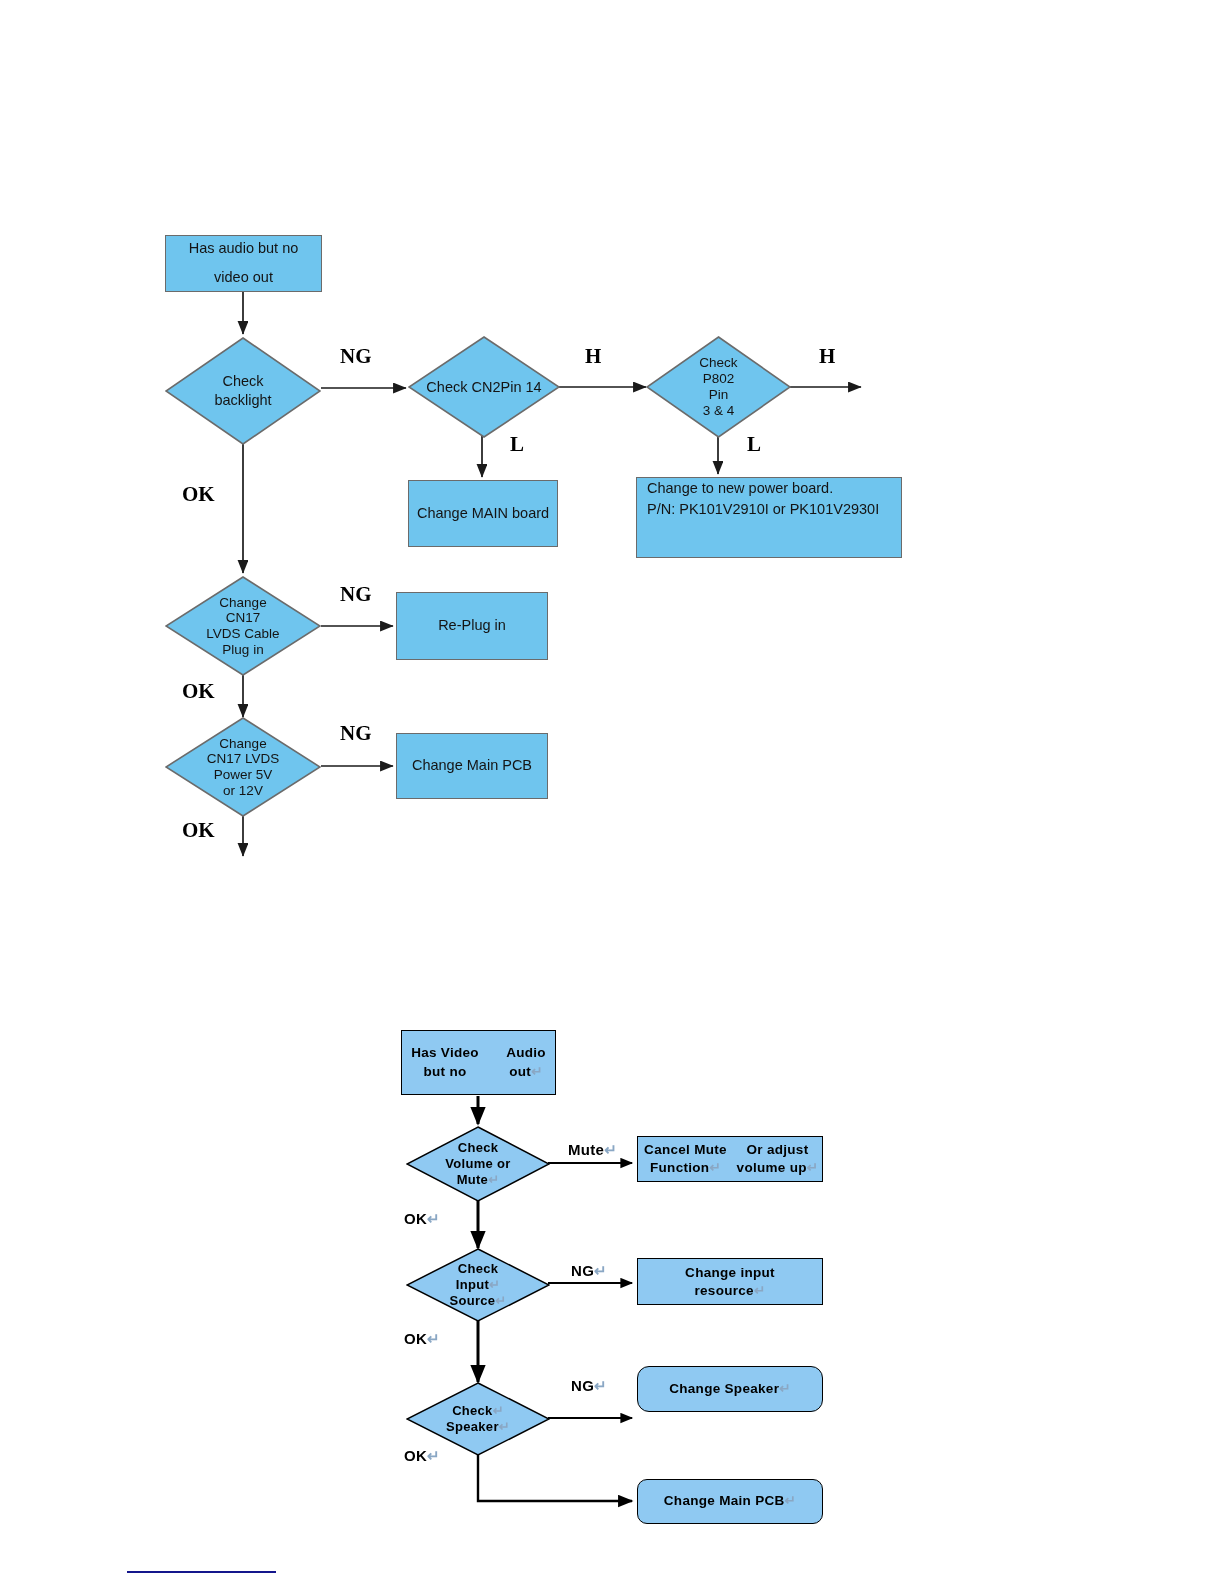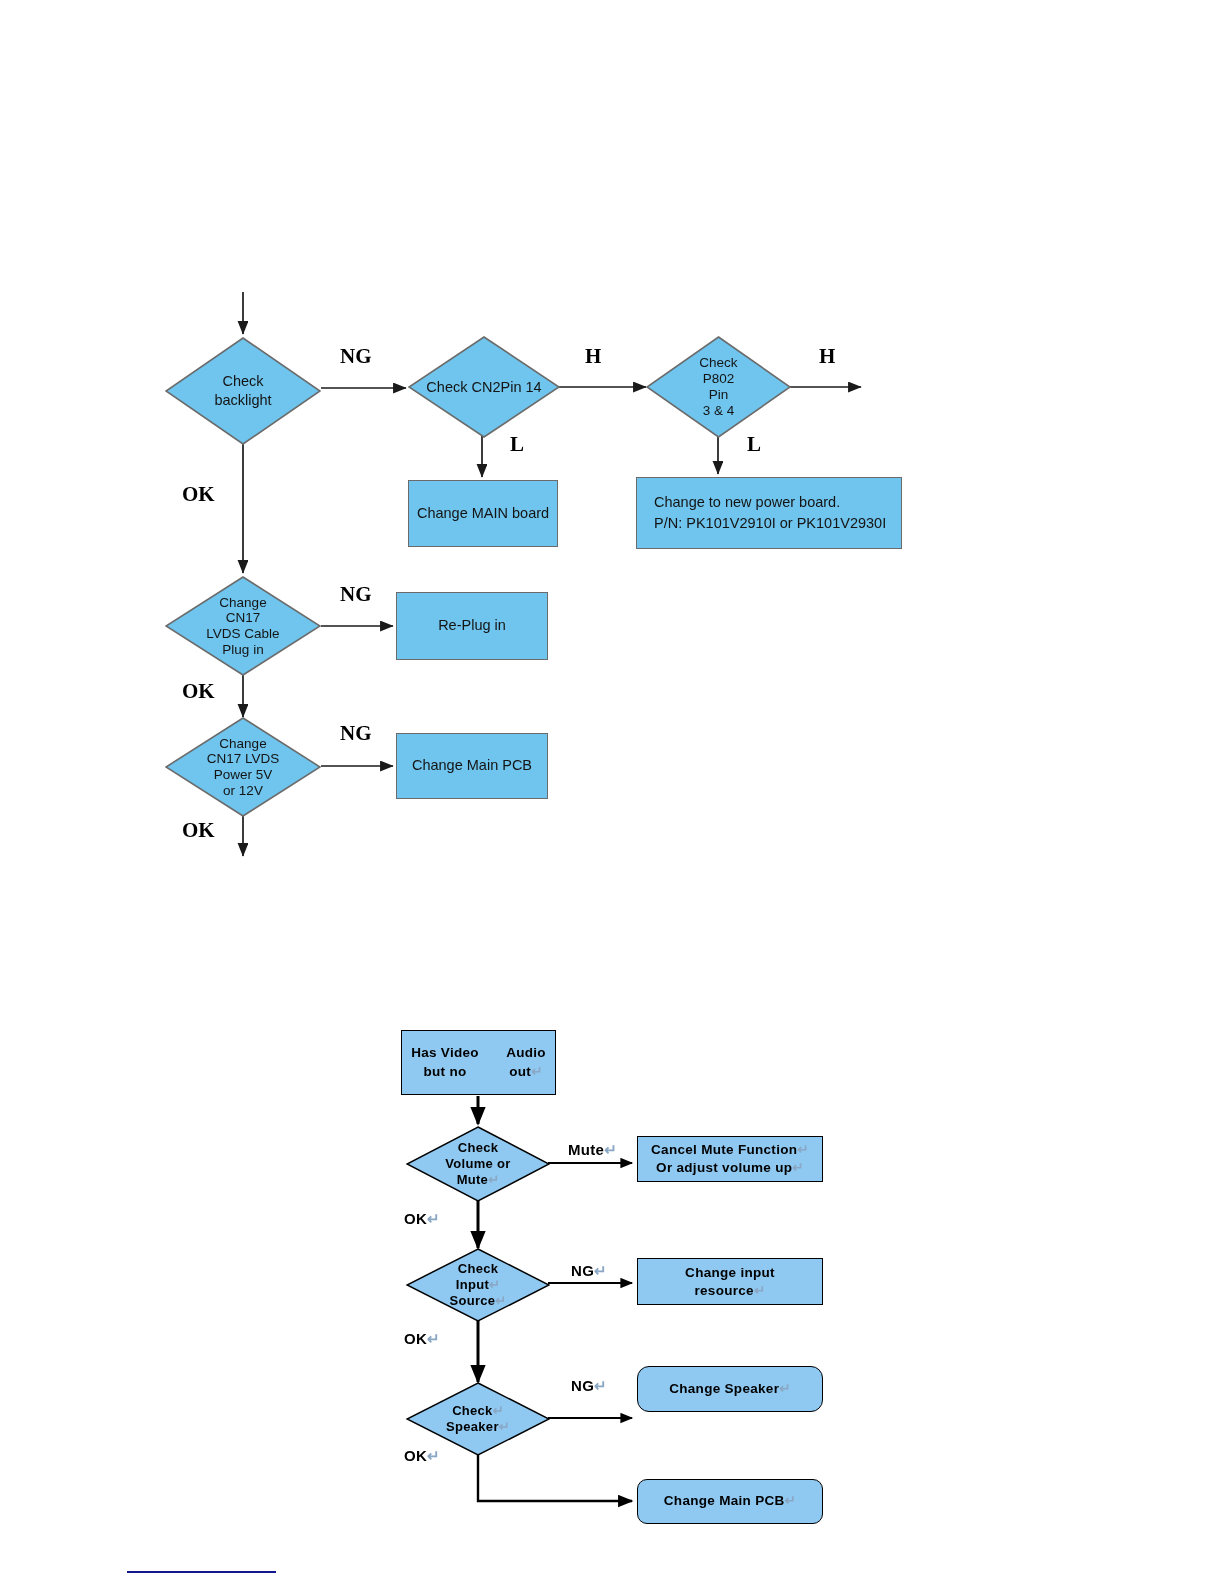--- a/index.html
+++ b/index.html
@@ -185,20 +185,24 @@
 
     <line x1="548" y1="1283" x2="632" y2="1283" stroke="#000000" stroke-width="2" marker-end="url(#arrow2)"></line>
 
     <line x1="478" y1="1320" x2="478" y2="1382" stroke="#000000" stroke-width="3" marker-end="url(#arrow2)"></line>
 
     <line x1="548" y1="1418" x2="632" y2="1418" stroke="#000000" stroke-width="2" marker-end="url(#arrow2)"></line>
 
     <polyline points="478,1454 478,1501 632,1501" fill="none" stroke="#000000" stroke-width="2.4" marker-end="url(#arrow2)"></polyline>
   </svg>
 
+  <div class="node c1-box" style="left:165px; top:235px; width:157px; height:57px; flex-direction:column; justify-content:center; gap:9px;">
+    <span>Has audio but no</span>
+    <span>video out</span>
+  </div>
 
   <div class="c1-diamond-wrap" style="left:165px; top:337px; width:156px; height:108px;">
     <svg viewBox="0 0 156 108" preserveAspectRatio="none">
       <polygon points="78,1 155,54 78,107 1,54" fill="#6FC5EE" stroke="#6b6b6b" stroke-width="1.6"></polygon>
     </svg>
     <div class="dlabel" style="flex-direction:column;">
       <span>Check</span>
       <span>backlight</span>
     </div>
   </div>
@@ -223,21 +227,21 @@
       <span>Pin</span>
       <span>3 &amp; 4</span>
     </div>
   </div>
 
 
   <div class="node c1-box" style="left:408px; top:480px; width:150px; height:67px;">
     <span>Change MAIN board</span>
   </div>
 
-  <div class="node c1-box" style="left:636px; top:477px; width:266px; height:72px; flex-direction:column; align-items:flex-start; justify-content:center; padding-left:17px; text-align:left; line-height:1.42;">
+  <div class="node c1-box" style="left:636px; top:477px; width:266px; height:81px; flex-direction:column; align-items:flex-start; justify-content:flex-start; padding-left:10px; text-align:left; line-height:1.42;">
     <span>Change to new power board.</span>
     <span>P/N: PK101V2910I or PK101V2930I</span>
   </div>
 
   <div class="c1-diamond-wrap" style="left:165px; top:576px; width:156px; height:100px;">
     <svg viewBox="0 0 156 100" preserveAspectRatio="none">
       <polygon points="78,1 155,50 78,99 1,50" fill="#6FC5EE" stroke="#6b6b6b" stroke-width="1.6"></polygon>
     </svg>
     <div class="dlabel" style="flex-direction:column; line-height:1.15; font-size:13.5px;">
       <span>Change</span>
@@ -288,21 +292,21 @@
     <svg viewBox="0 0 144 76" preserveAspectRatio="none">
       <polygon points="72,1 143,38 72,75 1,38" fill="#8FC9F2" stroke="#000000" stroke-width="1.5"></polygon>
     </svg>
     <div class="dlabel" style="flex-direction:column;">
       <span>Check</span>
       <span>Volume or</span>
       <span><span>Mute</span><span class="pilcrow">↵</span></span>
     </div>
   </div>
 
-  <div class="node c2-box" style="left:637px; top:1136px; width:186px; height:46px; flex-direction:column; justify-content:center; line-height:1.3;">
+  <div class="node c2-box" style="left:637px; top:1136px; width:186px; height:46px; justify-content:center; line-height:1.3;">
     <span><span>Cancel Mute Function</span><span class="pilcrow">↵</span></span>
     <span><span>Or adjust volume up</span><span class="pilcrow">↵</span></span>
   </div>
 
   <div class="c2-diamond-wrap" style="left:406px; top:1248px; width:144px; height:74px;">
     <svg viewBox="0 0 144 74" preserveAspectRatio="none">
       <polygon points="72,1 143,37 72,73 1,37" fill="#8FC9F2" stroke="#000000" stroke-width="1.5"></polygon>
     </svg>
     <div class="dlabel" style="flex-direction:column;">
       <span>Check</span>

